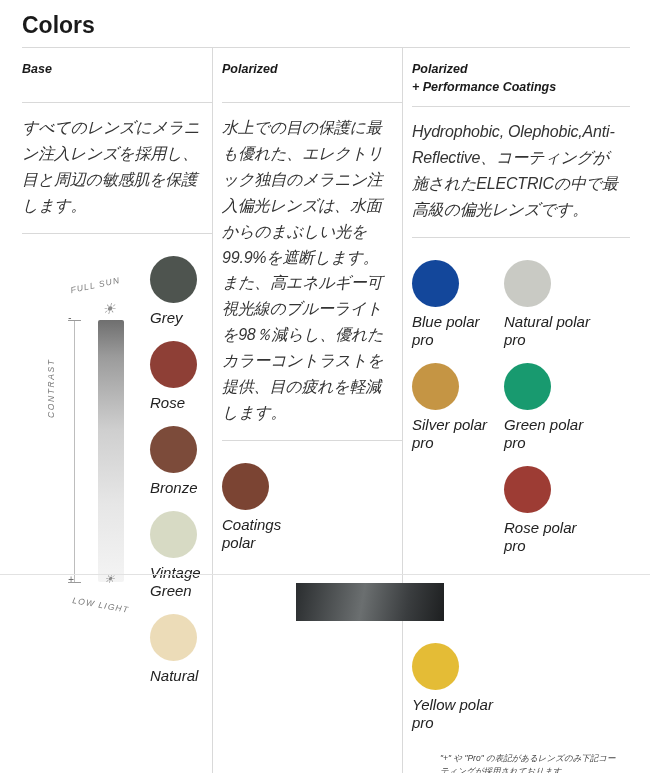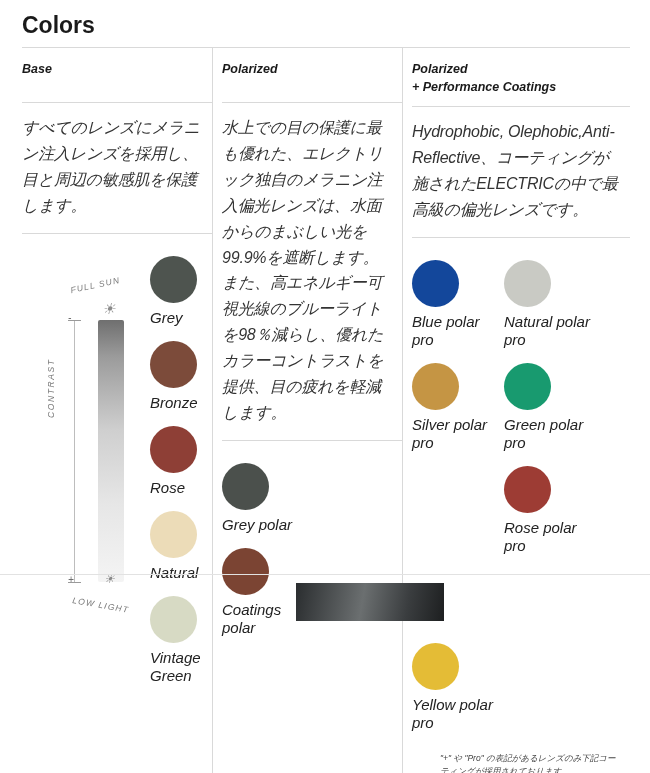--- a/index.html
+++ b/index.html
@@ -180,34 +180,34 @@
     <div class="hr" style="margin-left:0;width:190px;"></div>
     <div class="desc jp">すべてのレンズにメラニン注入レンズを採用し、目と周辺の敏感肌を保護します。</div>
     <div class="hr" style="margin-left:0;width:190px;"></div>
 
     <div class="base-swatches">
       <div class="swatch">
         <div class="dot" style="background:#4e544f"></div>
         <div class="lbl">Grey</div>
       </div>
       <div class="swatch">
+        <div class="dot" style="background:#8e3f36"></div>
+        <div class="lbl">Rose</div>
+      </div>
+      <div class="swatch">
         <div class="dot" style="background:#7c4b3a"></div>
         <div class="lbl">Bronze</div>
       </div>
       <div class="swatch">
-        <div class="dot" style="background:#8e3f36"></div>
-        <div class="lbl">Rose</div>
+        <div class="dot" style="background:#d7dac4"></div>
+        <div class="lbl">Vintage Green</div>
       </div>
       <div class="swatch">
         <div class="dot" style="background:#ecdcb8"></div>
         <div class="lbl">Natural</div>
-      </div>
-      <div class="swatch">
-        <div class="dot" style="background:#d7dac4"></div>
-        <div class="lbl">Vintage Green</div>
       </div>
     </div>
 
     <div class="gauge">
       <div class="arc-label fullsun">FULL SUN</div>
       <div class="sunicon">☀</div>
       <div class="gradbar"></div>
       <div class="axis"></div>
       <div class="tick" style="top:40px;"></div>
       <div class="tick" style="top:302px;"></div>
@@ -221,24 +221,20 @@
 
   <div class="col mid">
     <div class="vline" style="left:0;"></div>
     <div class="col-head">Polarized</div>
     <div class="hr" style="margin-left:0;width:180px;"></div>
     <div class="desc jp">水上での目の保護に最も優れた、エレクトリック独自のメラニン注入偏光レンズは、水面からのまぶしい光を99.9%を遮断します。また、高エネルギー可視光線のブルーライトを98％減らし、優れたカラーコントラストを提供、目の疲れを軽減します。</div>
     <div class="hr" style="margin-left:0;width:180px;"></div>
 
     <div class="swatch-area">
       <div class="swatch">
-        <div class="dot" style="background:#4b504c"></div>
-        <div class="lbl">Grey polar</div>
-      </div>
-      <div class="swatch">
         <div class="dot" style="background:#7b4433"></div>
         <div class="lbl">Coatings polar</div>
       </div>
     </div>
   </div>
 
   <div class="col right">
     <div class="vline" style="left:0;"></div>
     <div class="col-head">
       <div>Polarized</div>

